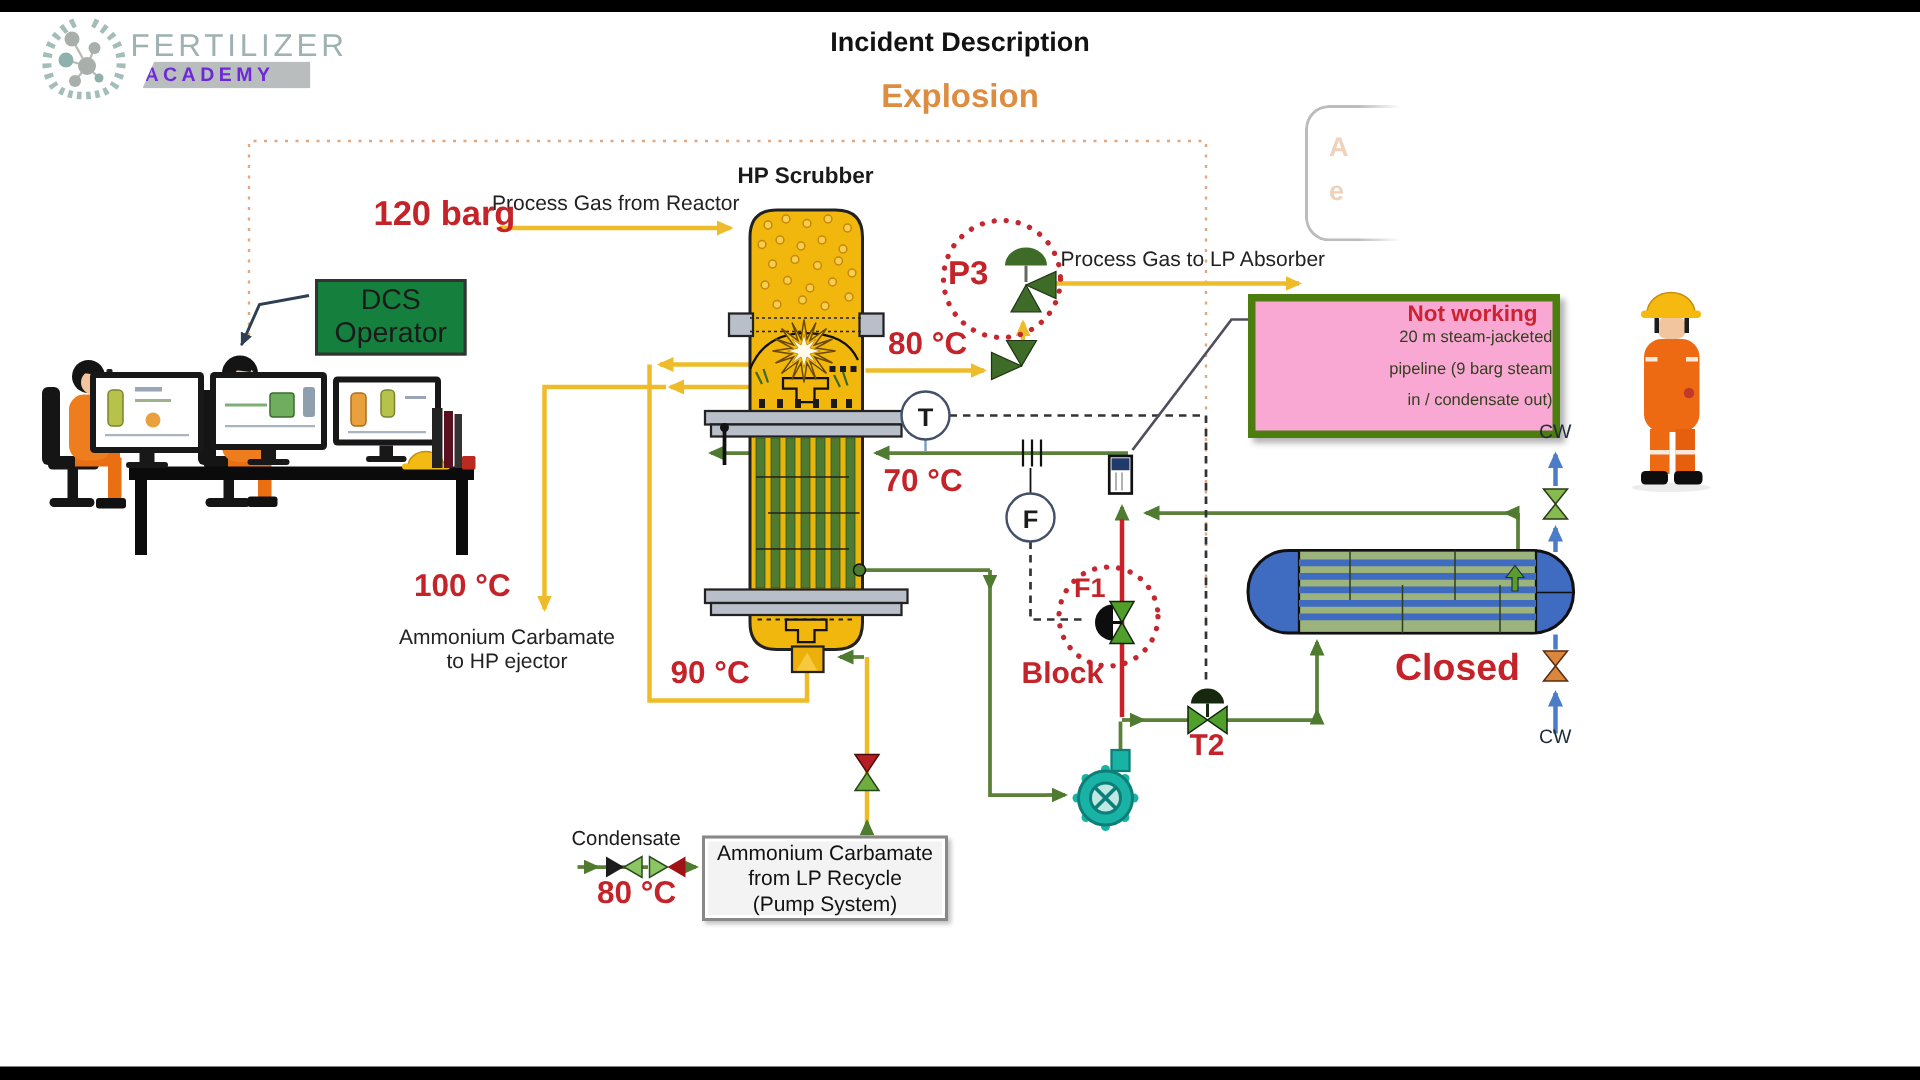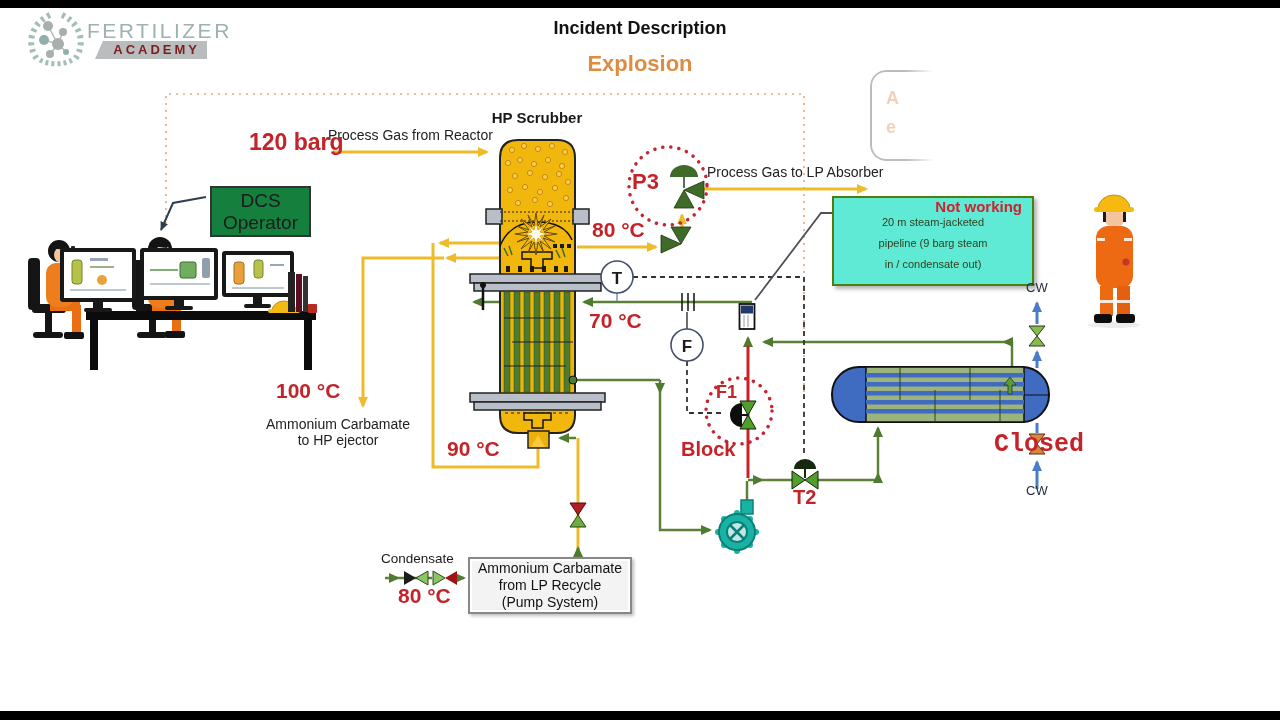--- a/index.html
+++ b/index.html
@@ -11,33 +11,33 @@
   svg{position:absolute;left:0;top:0;}
   .lbl{position:absolute;white-space:nowrap;color:#1a1a1a;line-height:1.15;}
   .center{transform:translateX(-50%);text-align:center;}
   .red{color:#c42329;font-weight:bold;}
   .temp{font-size:21px;}
   #title{left:640px;top:18px;font-size:18px;font-weight:bold;color:#121212;}
   #subtitle{left:640px;top:51px;font-size:22px;font-weight:bold;color:#dd8d41;}
   #wordmark{left:87px;top:19px;font-size:21px;letter-spacing:2.5px;color:#9fb1b1;}
   #banner{position:absolute;left:95px;top:41px;width:112px;height:18px;background:#b9bdbd;
           clip-path:polygon(7% 0,100% 0,100% 100%,0 100%);}
-  #banner span{display:block;text-align:right;padding-right:7px;font-size:13px;font-weight:bold;
-          letter-spacing:3px;color:#7f1d1d;line-height:18px;}
+  #banner span{display:block;text-align:right;padding-right:24px;font-size:13px;font-weight:bold;
+          letter-spacing:3px;color:#6d28d9;line-height:18px;}
   #hint-box{position:absolute;left:870px;top:70px;width:62px;height:87px;background:#fff;
           border:2px solid #bcbcbc;border-right:none;border-radius:16px 0 0 16px;
           -webkit-mask-image:linear-gradient(to right,#000 55%,transparent 100%);
           mask-image:linear-gradient(to right,#000 55%,transparent 100%);}
   #hint-box div{margin-left:14px;font-size:18px;font-weight:bold;color:#f0d2ba;}
   #hint-a{margin-top:16px;} #hint-e{margin-top:8px;}
   #dcs-box{position:absolute;left:210px;top:186px;width:97px;height:47px;background:#15803d;
           border:2px solid #333;display:flex;flex-direction:column;justify-content:center;
           text-align:center;font-size:19px;color:#1b1b1b;}
-  #note-box{position:absolute;left:832px;top:196px;width:198px;height:86px;background:#5eead4;
-          border:2px solid #4d7c0f;box-shadow:3px 3px 4px rgba(0,0,0,.3);text-align:center;}
+  #note-box{position:absolute;left:832px;top:196px;width:198px;height:86px;background:#f9a8d4;
+          border:5px solid #4d7c0f;box-shadow:3px 3px 4px rgba(0,0,0,.3);text-align:right;}
   #note-flag{position:absolute;right:10px;top:0px;font-size:15px;font-weight:bold;color:#cb2430;}
   .note-line{font-size:11px;color:#333f1e;line-height:21px;}
   #note-l1{margin-top:14px;}
   #recycle-box{position:absolute;left:468px;top:557px;width:160px;height:53px;background:#f3f3f3;
           border:2px solid #888;box-shadow:2px 2px 3px rgba(0,0,0,.25),inset 0 0 0 2px #fff;
           display:flex;flex-direction:column;justify-content:center;text-align:center;}
   .recycle-line{font-size:14px;color:#111;line-height:17px;}
   .cw{font-size:13px;color:#1f2a3a;}
   .small-lbl{font-size:14px;color:#222;}
 </style>
@@ -452,21 +452,21 @@
   <div id="note-box">
     <div id="note-flag">Not working</div>
     <div class="note-line" id="note-l1">20 m steam-jacketed</div>
     <div class="note-line">pipeline (9 barg steam</div>
     <div class="note-line">in / condensate out)</div>
   </div>
 
   <div class="lbl red" style="left:716px;top:382px;font-size:18px;">F1</div>
   <div class="lbl red" style="left:681px;top:438px;font-size:20px;font-weight:600;">Block</div>
   <div class="lbl red" style="left:793px;top:486px;font-size:20px;">T2</div>
-  <div class="lbl red" style="left:994px;top:431px;font-size:25px;font-family:Liberation Mono, monospace;">Closed</div>
+  <div class="lbl red" style="left:930px;top:431px;font-size:25px;">Closed</div>
 
   <div class="lbl cw" style="left:1026px;top:281px;">CW</div>
   <div class="lbl cw" style="left:1026px;top:484px;">CW</div>
 
   <div class="lbl" style="left:381px;top:551px;font-size:13.5px;">Condensate</div>
   <div class="lbl red temp" style="left:398px;top:584px;">80 °C</div>
 
   <div id="recycle-box">
     <div class="recycle-line">Ammonium Carbamate</div>
     <div class="recycle-line">from LP Recycle</div>

